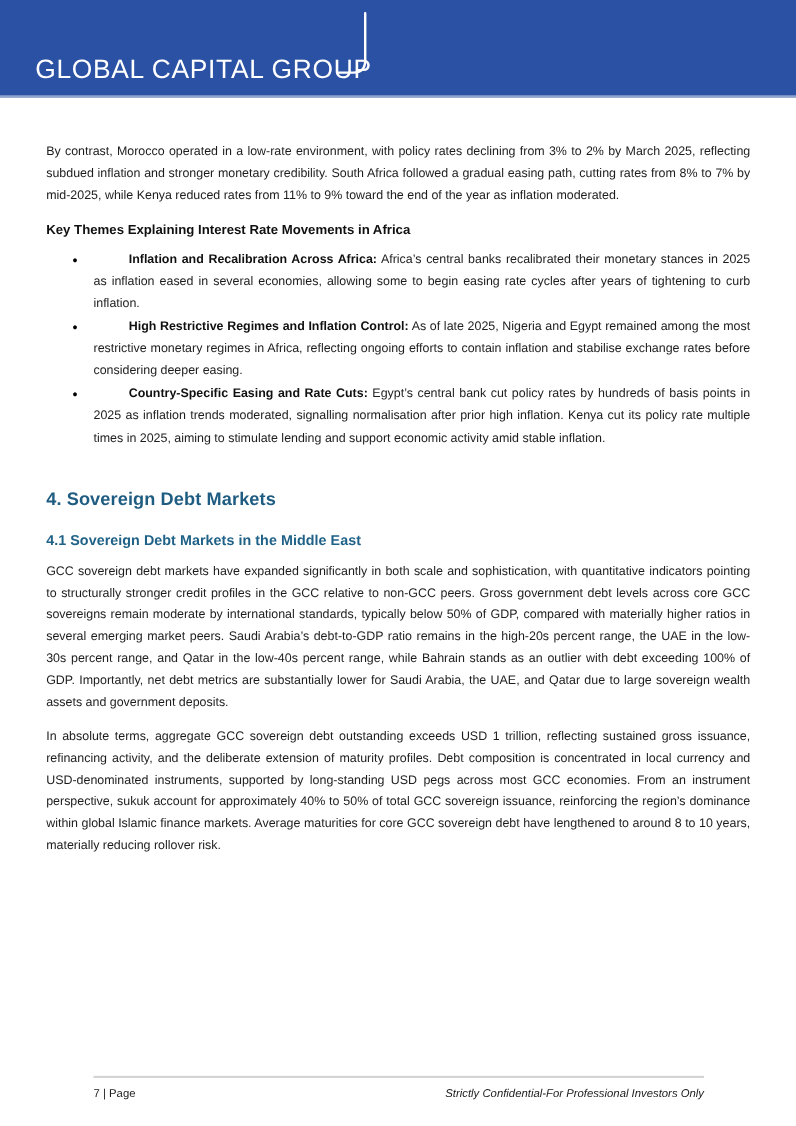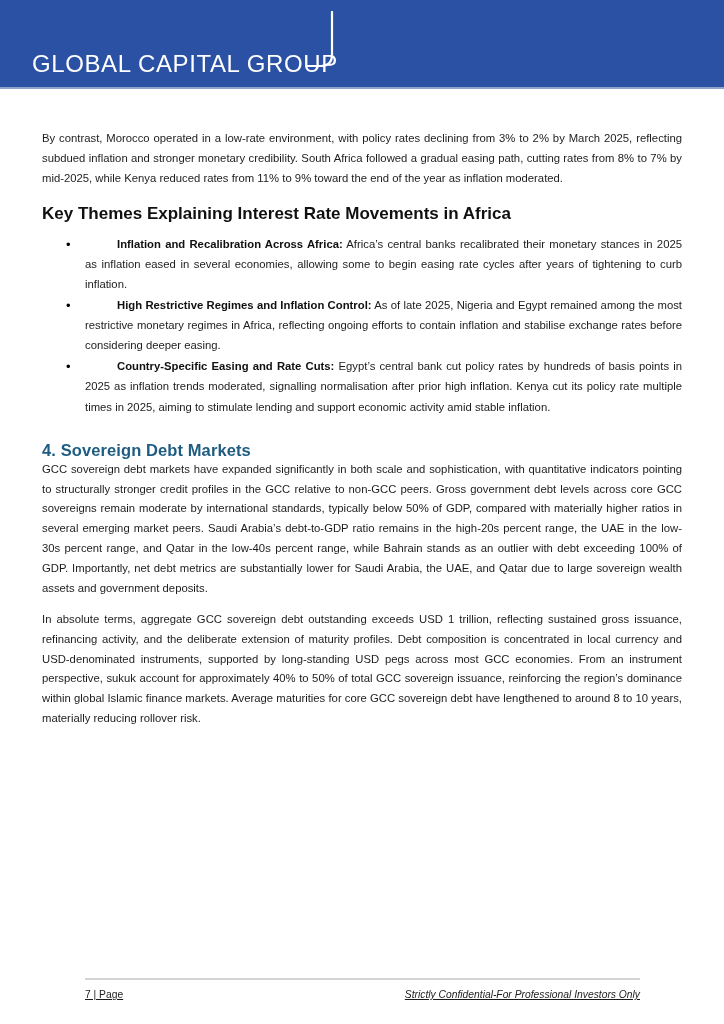--- a/index.html
+++ b/index.html
@@ -99,21 +99,21 @@
     margin: 0 0 11px 0;
     font-size: 11.3px;
     line-height: 1.76;
     text-align: justify;
     color: #1c1c1c;
     font-family: "Liberation Sans", sans-serif;
   }
 
   h4.sub-head {
     margin: 6px 0 7px 0;
-    font-size: 17px;
+    font-size: 12px;
     font-weight: bold;
     line-height: 1.6;
     color: #101010;
     font-family: "Liberation Sans", sans-serif;
   }
 
   ul.bullets {
     margin: 0 0 12px 0;
     padding: 0;
     list-style: none;
@@ -135,21 +135,21 @@
     line-height: 1.65;
     color: #000;
   }
   ul.bullets > li .lead {
     font-weight: bold;
     color: #101010;
     margin-left: 32px;
   }
 
   h2.section-head {
-    margin: 24px 0 0 0;
+    margin: 36px 0 0 0;
     font-size: 16.5px;
     font-weight: bold;
     color: #1f5c82;
     letter-spacing: 0.1px;
     font-family: "Liberation Sans", sans-serif;
   }
   h3.section-subhead {
     margin: 19px 0 13px 0;
     font-size: 13px;
     font-weight: bold;
@@ -157,21 +157,20 @@
     letter-spacing: 0.05px;
     font-family: "Liberation Sans", sans-serif;
   }
 
   
   .footer {
     position: absolute;
     left: 85px;
     top: 978px;
     width: 555px;
-    text-decoration: underline;
   }
   .footer-rule {
     width: 100%;
     height: 2px;
     background: #d4d4d4;
   }
   .footer-row {
     display: flex;
     justify-content: space-between;
     align-items: baseline;
@@ -223,20 +222,21 @@
       <li>
         <span class="bullet-dot">•</span><span class="lead">High Restrictive Regimes and Inflation Control:</span><span> As of late 2025, Nigeria and Egypt remained among the most restrictive monetary regimes in Africa, reflecting ongoing efforts to contain inflation and stabilise exchange rates before considering deeper easing.</span>
       </li>
       <li>
         <span class="bullet-dot">•</span><span class="lead">Country-Specific Easing and Rate Cuts:</span><span> Egypt’s central bank cut policy rates by hundreds of basis points in 2025 as inflation trends moderated, signalling normalisation after prior high inflation. Kenya cut its policy rate multiple times in 2025, aiming to stimulate lending and support economic activity amid stable inflation.</span>
       </li>
     </ul>
 
     <h2 class="section-head">4. Sovereign Debt Markets</h2>
 
+    <h3 class="section-subhead">4.1 Sovereign Debt Markets in the Middle East</h3>
 
     <p class="body-text">GCC sovereign debt markets have expanded significantly in both scale and sophistication, with quantitative indicators pointing to structurally stronger credit profiles in the GCC relative to non-GCC peers. Gross government debt levels across core GCC sovereigns remain moderate by international standards, typically below 50% of GDP, compared with materially higher ratios in several emerging market peers. Saudi Arabia’s debt-to-GDP ratio remains in the high-20s percent range, the UAE in the low-30s percent range, and Qatar in the low-40s percent range, while Bahrain stands as an outlier with debt exceeding 100% of GDP. Importantly, net debt metrics are substantially lower for Saudi Arabia, the UAE, and Qatar due to large sovereign wealth assets and government deposits.</p>
 
     <p class="body-text">In absolute terms, aggregate GCC sovereign debt outstanding exceeds USD 1 trillion, reflecting sustained gross issuance, refinancing activity, and the deliberate extension of maturity profiles. Debt composition is concentrated in local currency and USD-denominated instruments, supported by long-standing USD pegs across most GCC economies. From an instrument perspective, sukuk account for approximately 40% to 50% of total GCC sovereign issuance, reinforcing the region’s dominance within global Islamic finance markets. Average maturities for core GCC sovereign debt have lengthened to around 8 to 10 years, materially reducing rollover risk.</p>
 
   </div>
 </div>
 
 <div class="footer">
   <div class="footer-rule"></div>

